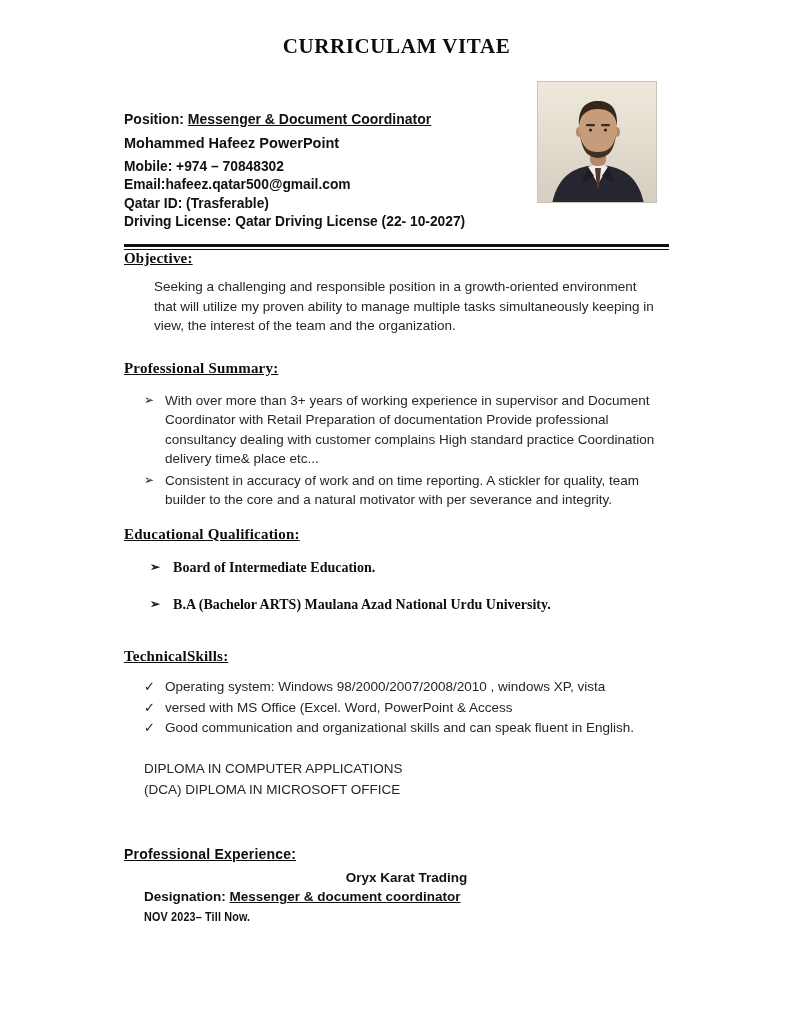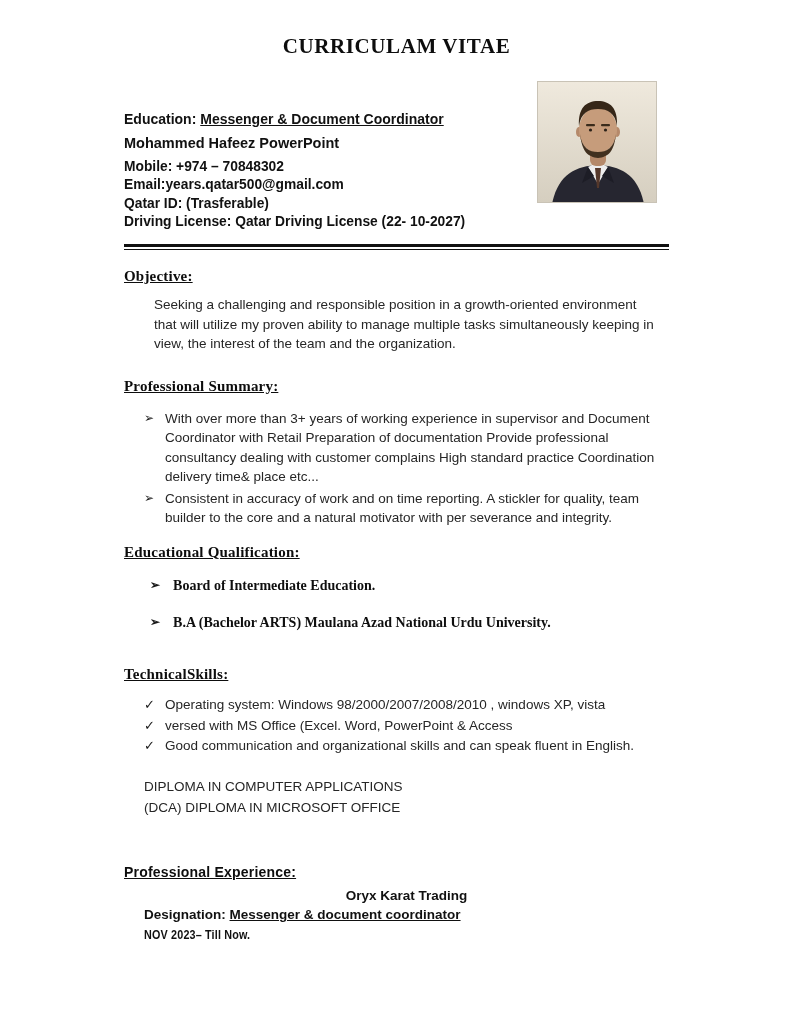--- a/index.html
+++ b/index.html
@@ -22,21 +22,21 @@
   .b { font-weight:bold; }
   .u { text-decoration:underline; }
   .name { font-weight:bold; font-size:14.5px; margin-bottom:7px; color:#111; }
   .info { font-weight:bold; font-size:13.8px; line-height:1.34; color:#111; }
   .photo {
     width:120px; height:122px; margin-top:-30px; margin-right:12px;
     border:1px solid #c9c3b6; flex:0 0 auto; overflow:hidden;
   }
   .divider { margin-top:12px; height:6px; border-top:3px solid #111; border-bottom:1px solid #111; }
   section { display:block; }
-  .sec-objective { margin-top:18px; }
+  .sec-objective { }
   .sec-summary { margin-top:24px; }
   .sec-education { margin-top:16px; }
   .sec-skills { margin-top:34px; }
   .sec-cert { margin-top:20px; }
   .sec-exp { margin-top:45px; }
   .h {
     font-family:"Liberation Serif", serif;
     font-weight:bold; font-size:15px; color:#0d0d0d;
     text-decoration:underline; letter-spacing:0.2px;
   }
@@ -75,25 +75,25 @@
 </head>
 <body>
 
 <div class="page">
 
   <h1 class="title">CURRICULAM VITAE</h1>
 
   <div class="header-row">
     <div class="contact-block">
       <p class="position-line">
-        <span class="b">Education: </span><span class="b u">Messenger &amp; Document Coordinator</span>
+        <span class="b">Position: </span><span class="b u">Messenger &amp; Document Coordinator</span>
       </p>
       <p class="name">Mohammed Hafeez PowerPoint</p>
       <p class="info">Mobile: +974 – 70848302</p>
-      <p class="info">Email:years.qatar500@gmail.com</p>
+      <p class="info">Email:hafeez.qatar500@gmail.com</p>
       <p class="info">Qatar ID: (Trasferable)</p>
       <p class="info">Driving License: Qatar Driving License (22- 10-2027)</p>
     </div>
     <div class="photo">
       <svg viewBox="0 0 120 122" width="120" height="122" preserveAspectRatio="none">
         <defs>
           <linearGradient id="bgGrad" x1="0" y1="0" x2="0" y2="1">
             <stop offset="0" stop-color="#efe9dd"></stop>
             <stop offset="1" stop-color="#d5cebf"></stop>
           </linearGradient>

